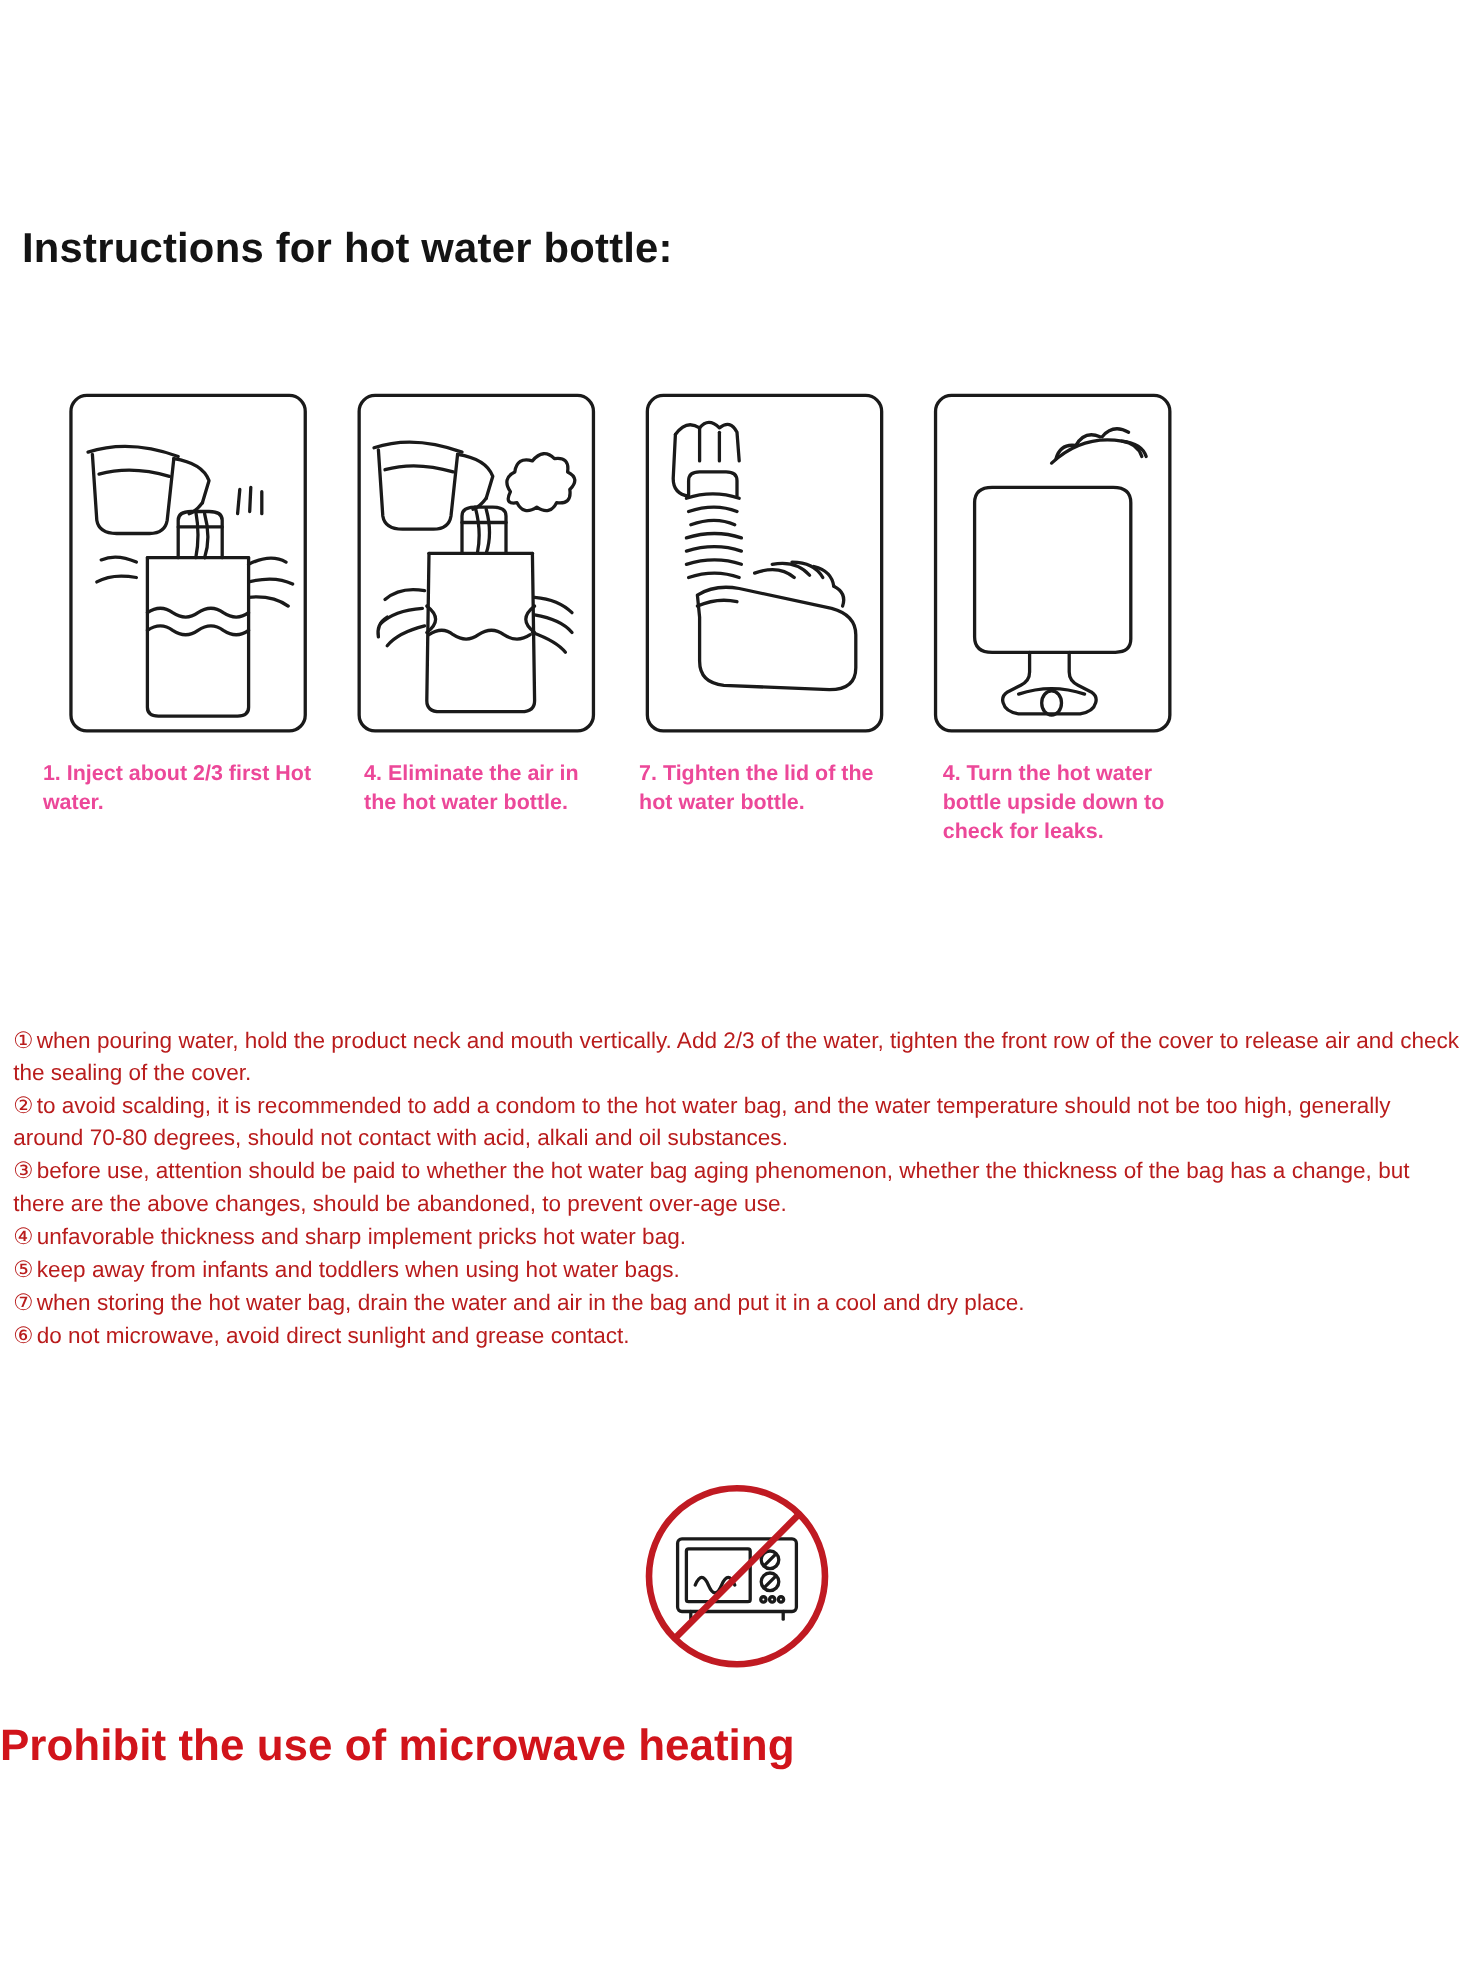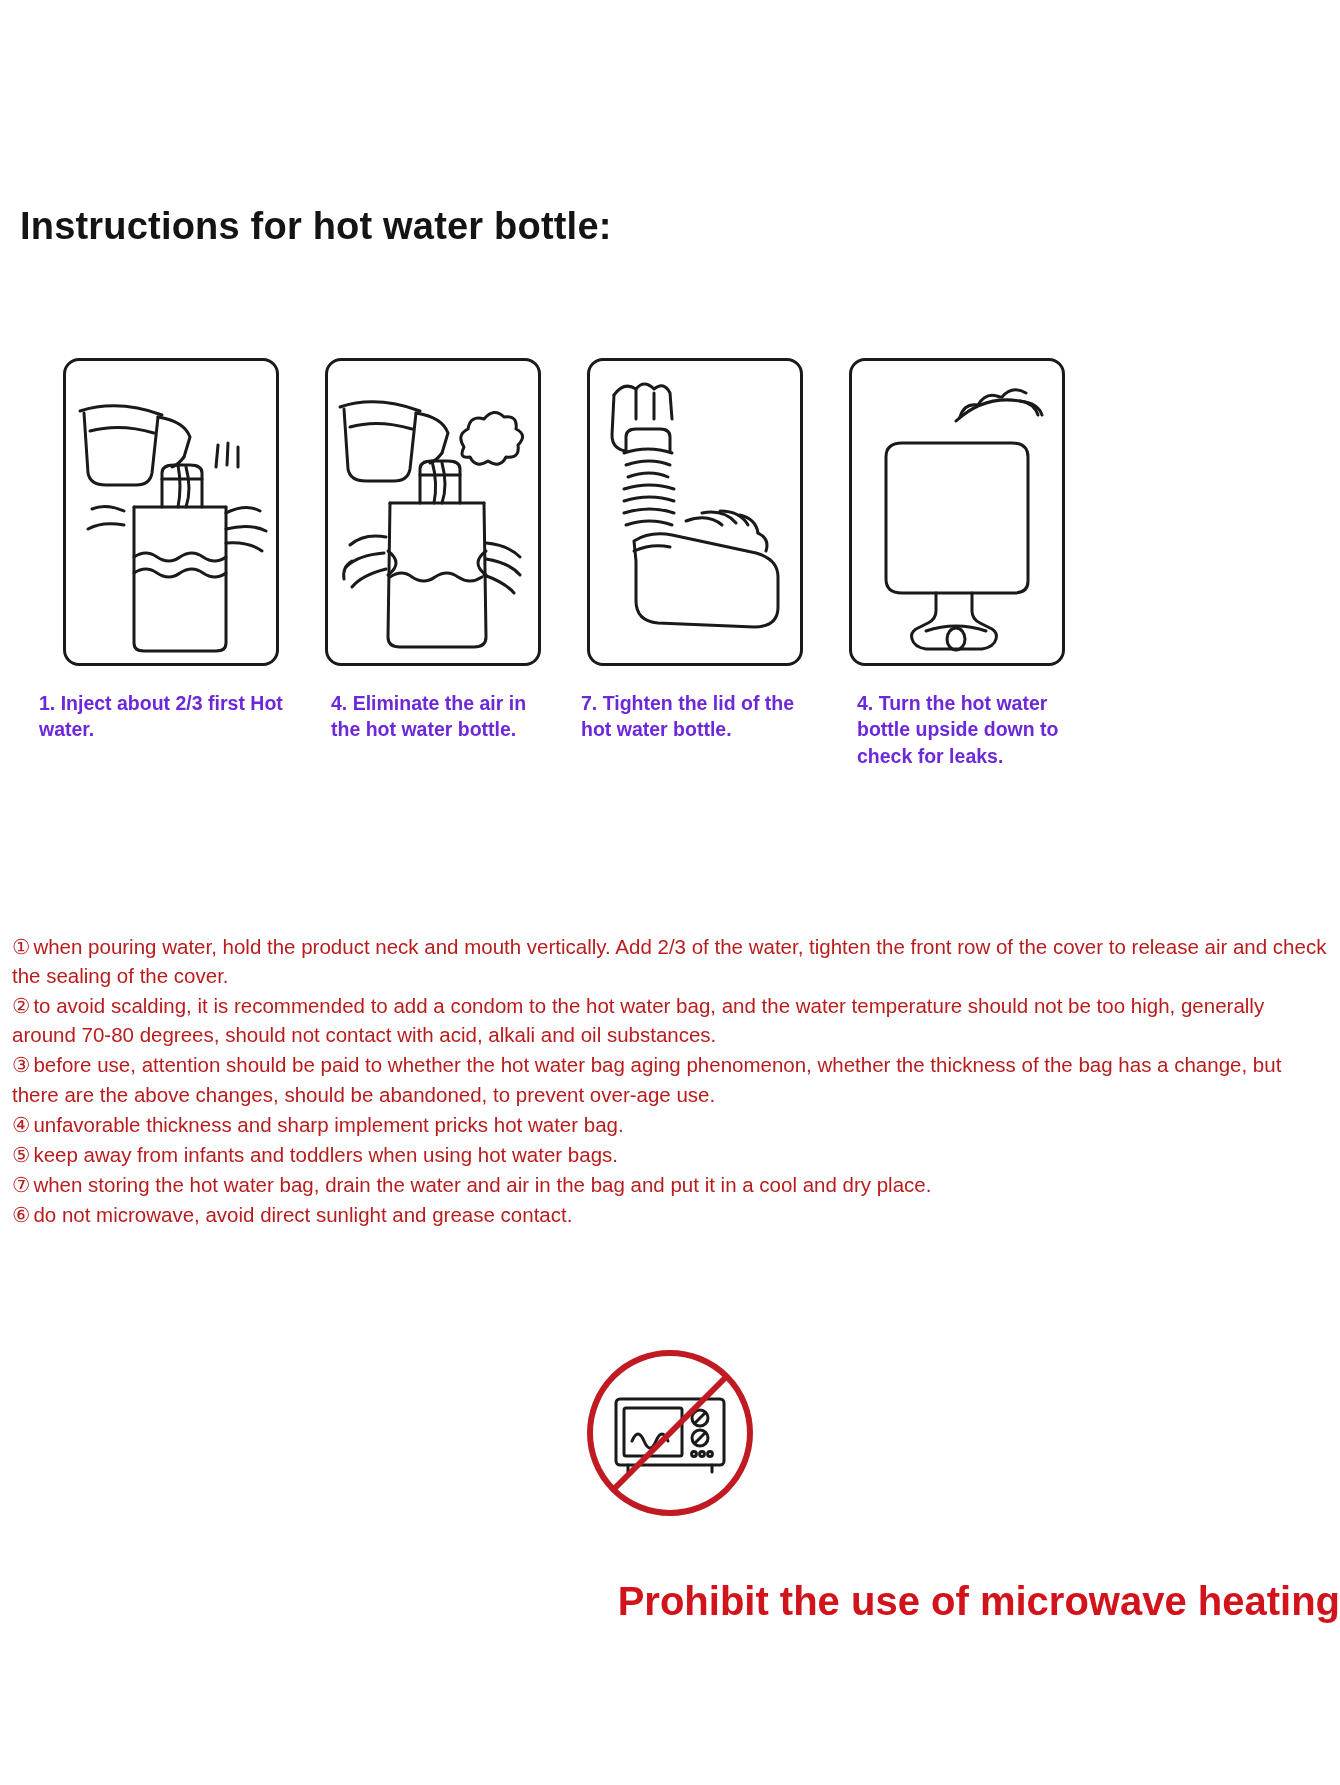--- a/index.html
+++ b/index.html
@@ -54,21 +54,21 @@
     position: relative;
     overflow: hidden;
   }
   .panel svg { display: block; }
 
   .caption {
     margin-top: 24px;
     font-size: 19.5px;
     font-weight: bold;
     line-height: 1.35;
-    color: #6d28d9;
+    color: #ec4899;
   }
   .cap-1 { margin-left: -24px; width: 262px; }
   .cap-2 { margin-left: 6px; width: 220px; }
   .cap-3 { margin-left: -6px; width: 242px; }
   .cap-4 { margin-left: 8px; width: 244px; }
 
   
   .notes {
     position: absolute;
     left: 12px;
@@ -96,25 +96,24 @@
     text-align: center;
   }
   .prohibit-icon {
     display: inline-block;
   }
   .prohibit-text {
     position: absolute;
     left: 0;
     top: 1565px;
     width: 1340px;
-    text-align: right;
+    text-align: left;
     font-size: 40px;
     font-weight: bold;
     color: #d1141b;
-    margin-top: 14px;
   }
 </style>
 </head>
 <body>
 
 <div class="page">
 
   <div class="title">Instructions for hot water bottle:</div>
 
   <div class="steps">

